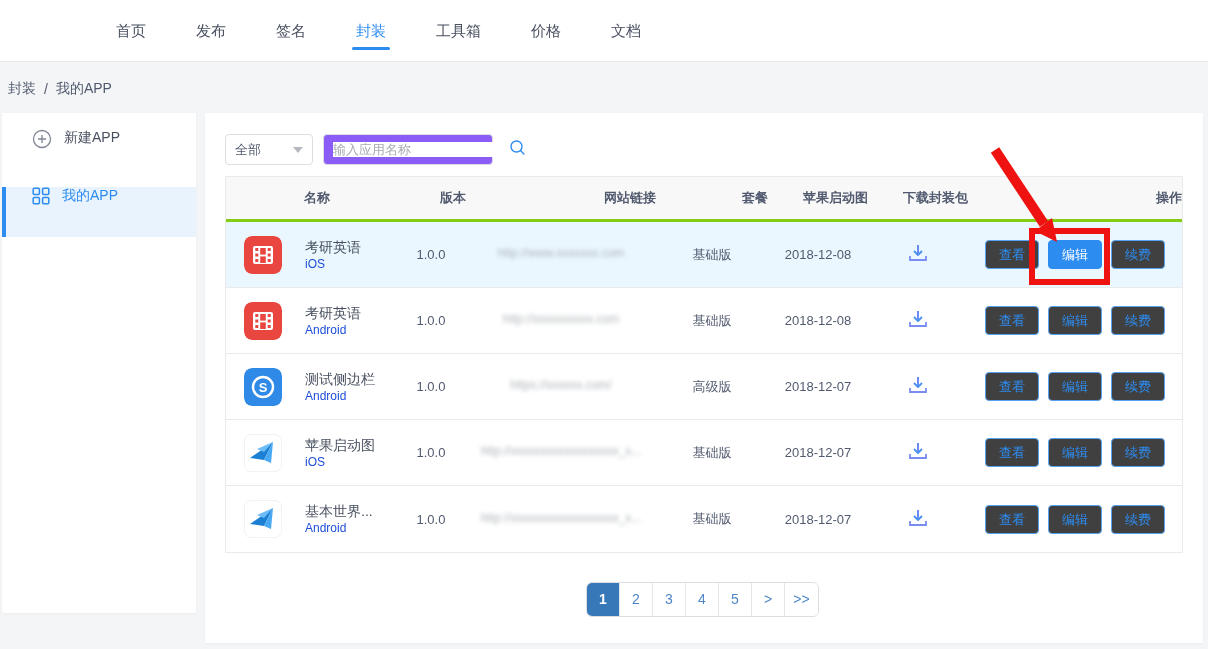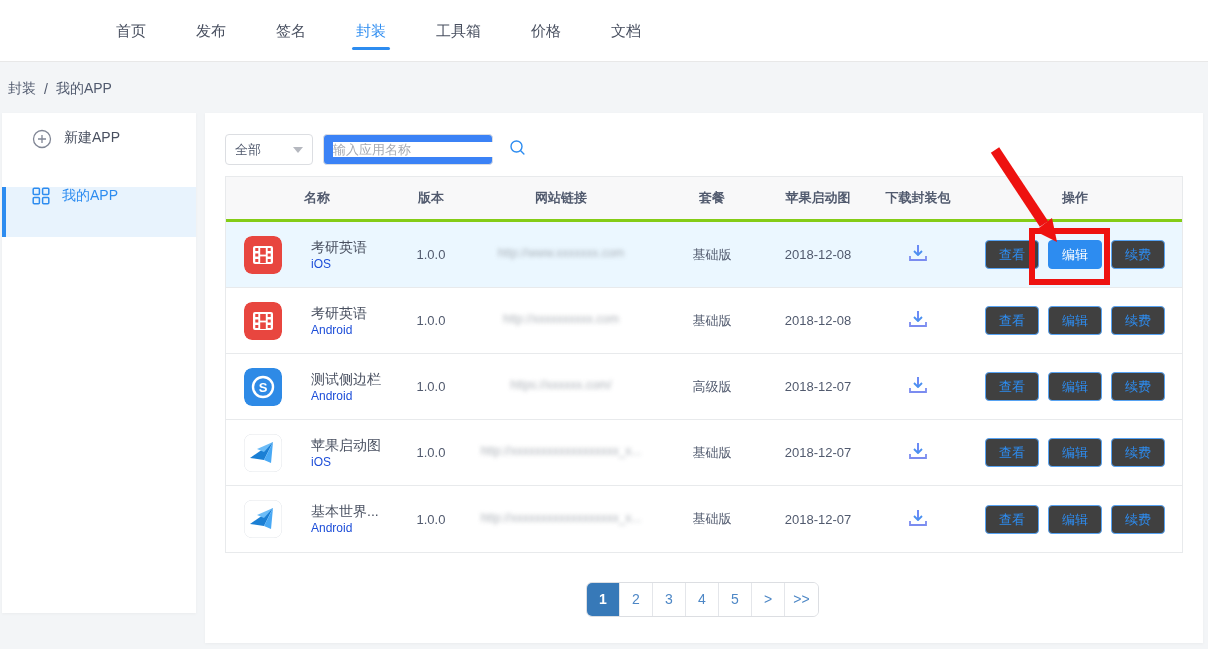--- a/index.html
+++ b/index.html
@@ -21,35 +21,35 @@
   .side-item.active { height:50px; background:#e8f3fd; color:#2d8cf0; }
   .side-item.active::before { content:""; position:absolute; left:0; top:0; bottom:0; width:4px; background:#2d8cf0; }
 
   
   .main-card { position:absolute; left:205px; top:113px; width:998px; height:530px; background:#fff; box-shadow:0 1px 3px rgba(0,0,0,.04); }
 
   
   .toolbar { position:absolute; left:20px; top:21px; display:flex; gap:10px; }
   .select-box { width:88px; height:31px; border:1px solid #dcdee2; border-radius:4px; display:flex; align-items:center; justify-content:space-between; padding:0 9px; font-size:13px; color:#515a6e; cursor:pointer; background:#fff; }
   .caret { width:0; height:0; border-left:5px solid transparent; border-right:5px solid transparent; border-top:6px solid #b5b8bf; }
-  .search-box { width:170px; height:31px; border:1px solid #dcdee2; border-radius:4px; display:flex; align-items:center; padding:0 9px; background:#3b82f6; }
+  .search-box { width:170px; height:31px; border:1px solid #dcdee2; border-radius:4px; display:flex; align-items:center; padding:0 9px; background:#8b5cf6; }
   .search-box input { border:none; outline:none; flex:1; font-size:13px; color:#515a6e; font-family:inherit; }
   .search-box input::placeholder { color:#a7abb3; }
 
   
   .apptable { position:absolute; left:20px; top:63px; width:958px; border:1px solid #e8eaec; }
   .tr { display:grid; grid-template-columns:170px 70px 190px 112px 100px 100px 214px; align-items:center; }
   .thead { height:45px; background:#f8f8f9; border-bottom:3px solid #84cc16; font-size:13px; font-weight:bold; color:#515a6e; }
-  .th { text-align:center; }
+  .th { text-align:right; }
   .th:first-child { text-align:left; padding-left:78px; }
   .row { height:66px; border-bottom:1px solid #e8eaec; background:#fff; font-size:13px; color:#515a6e; }
   .row:last-child { border-bottom:none; }
   .row.highlight { background:#ebf7ff; }
   .cell { text-align:center; }
-  .name-cell { display:flex; align-items:center; gap:29px; padding-left:18px; text-align:left; }
+  .name-cell { display:flex; align-items:center; gap:23px; padding-left:18px; text-align:left; }
   .appicon { width:38px; height:38px; border-radius:8px; flex:none; }
   .appname { font-size:14px; color:#495060; line-height:18px; white-space:nowrap; }
   .platform { font-size:12px; color:#1d4ed8; line-height:16px; }
   .url-masked { display:inline-block; max-width:180px; overflow:hidden; white-space:nowrap; color:#9aa0a8; filter:blur(2.2px); opacity:.8; font-size:12px; }
   .dl-btn { display:inline-block; cursor:pointer; }
   .actions { display:flex; gap:9px; justify-content:center; }
   .btn { height:29px; padding:0 13px; border:1px solid #57a3f3; border-radius:4px; background:#404040; color:#2d8cf0; font-size:13px; font-family:inherit; cursor:pointer; line-height:27px; white-space:nowrap; }
   .btn.primary { background:#2d8cf0; border-color:#2d8cf0; color:#fff; }
 
   

